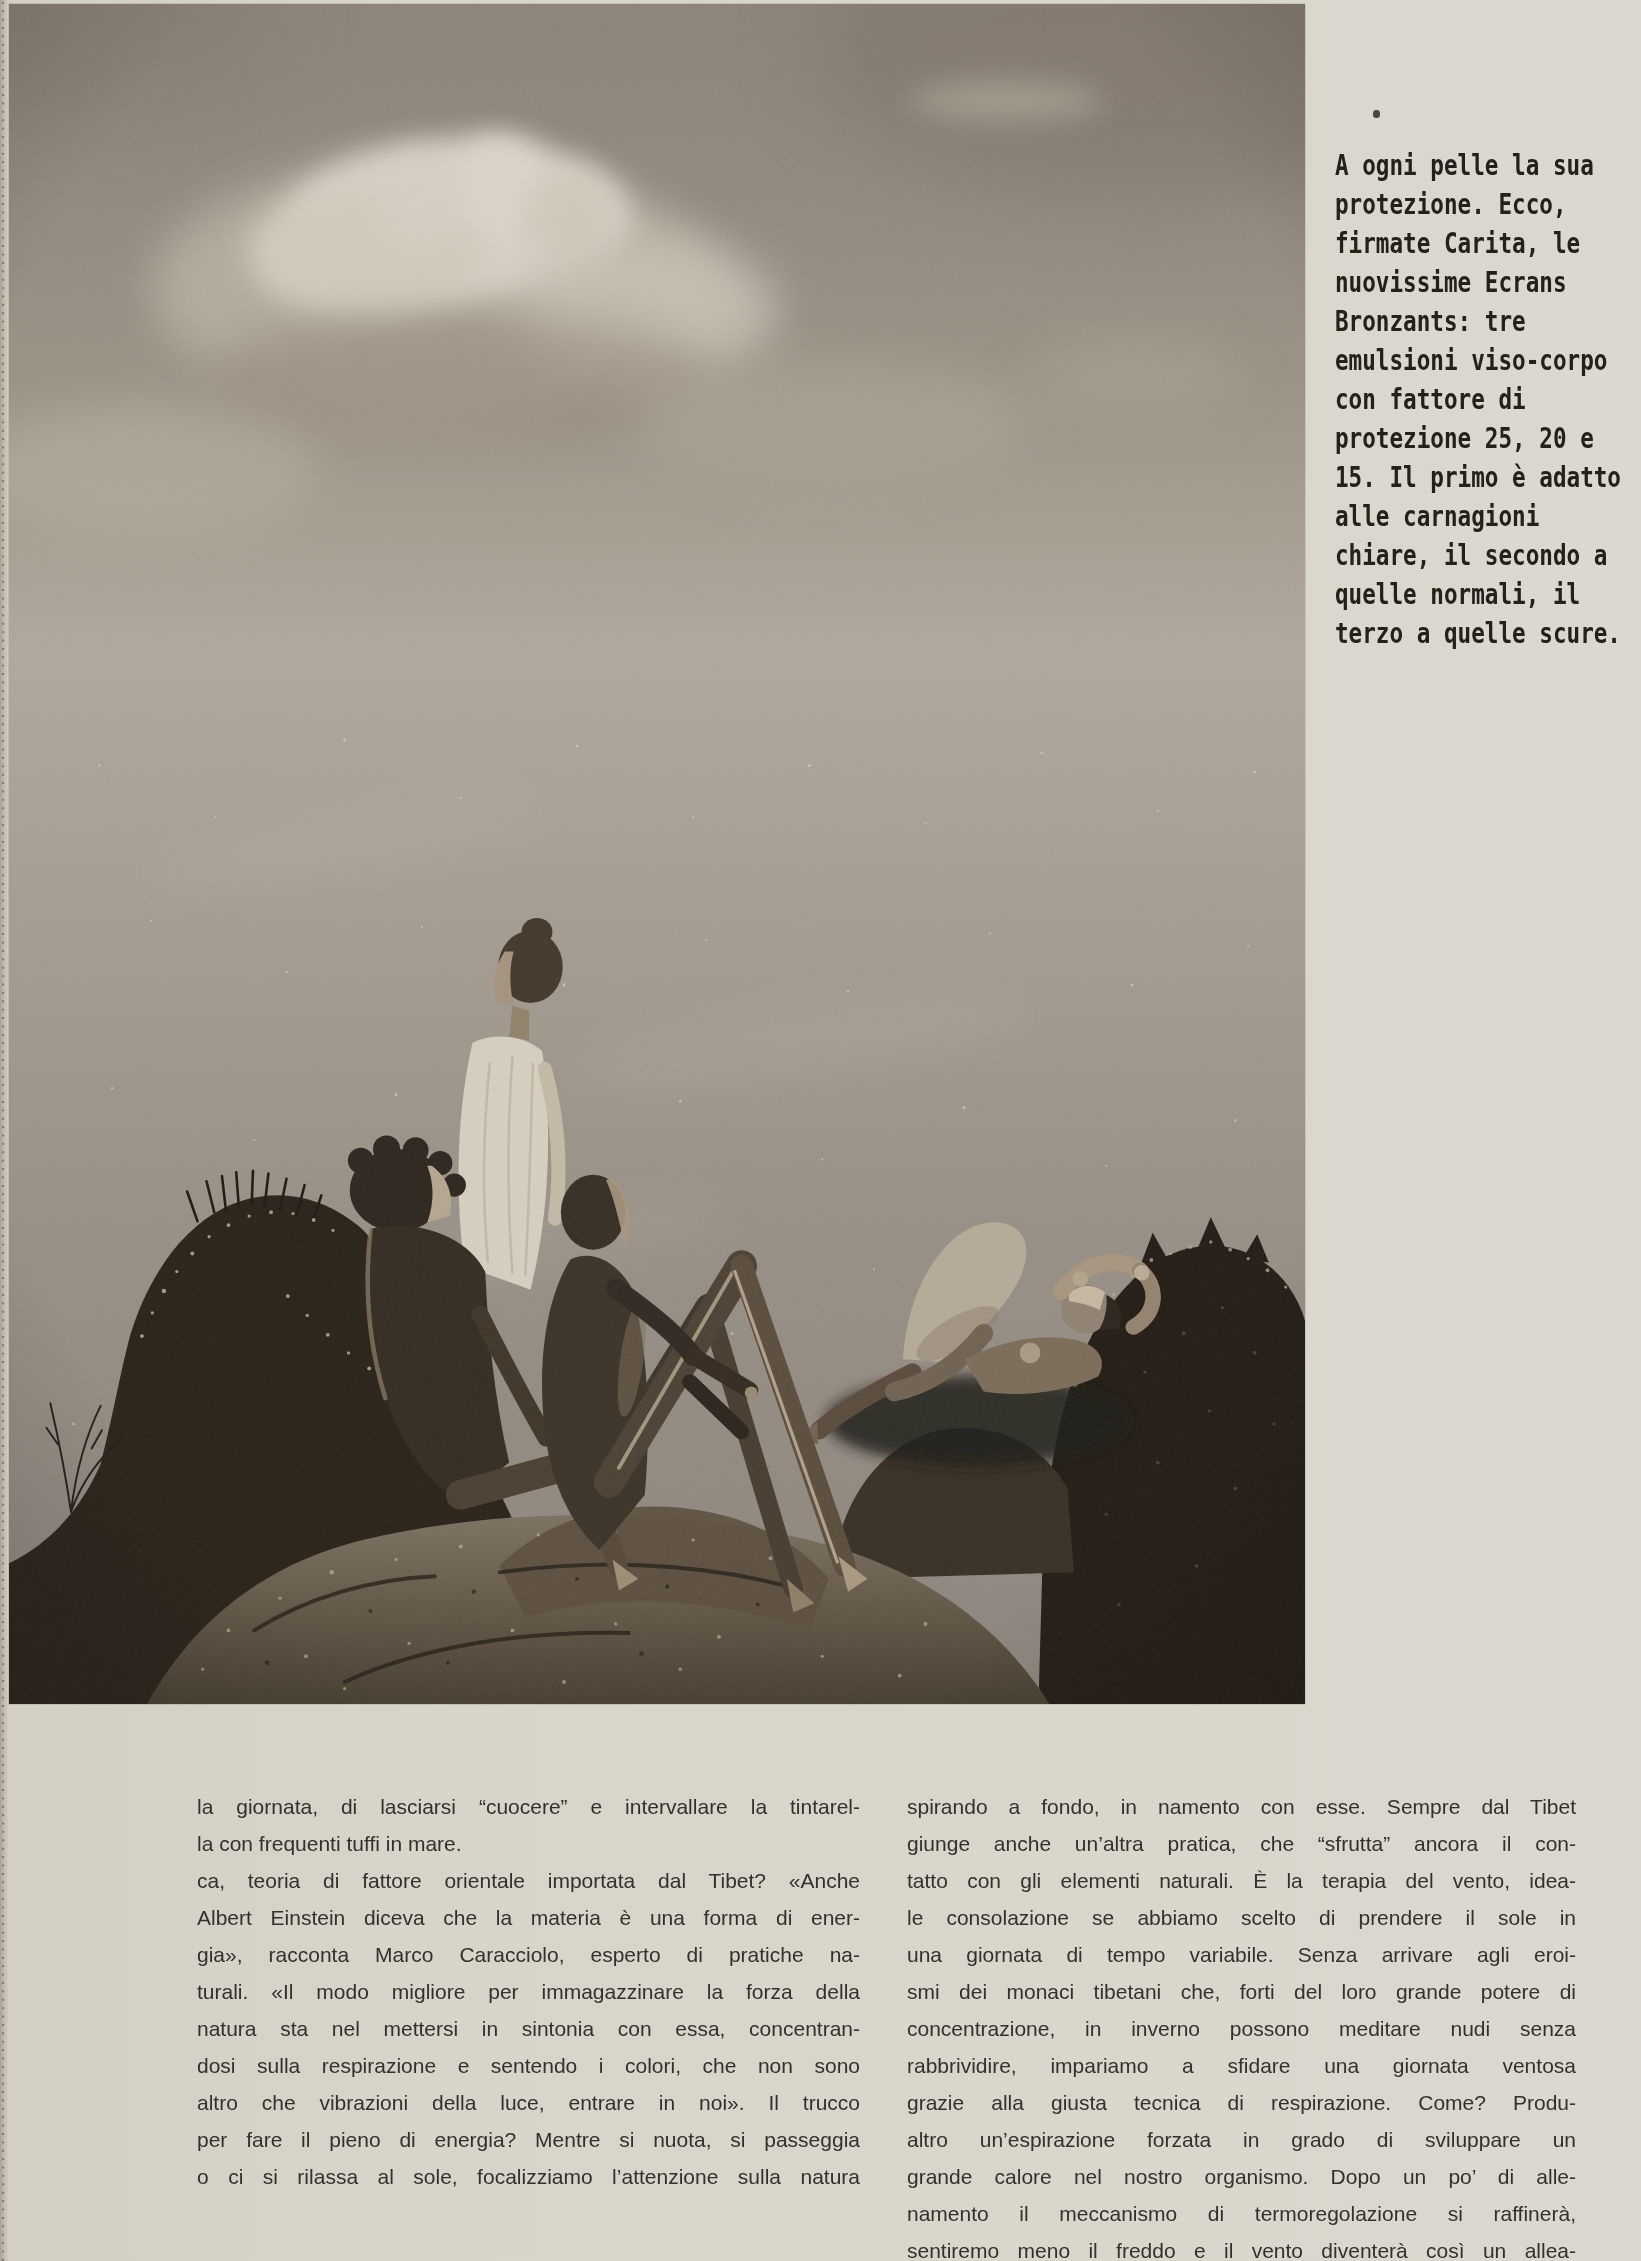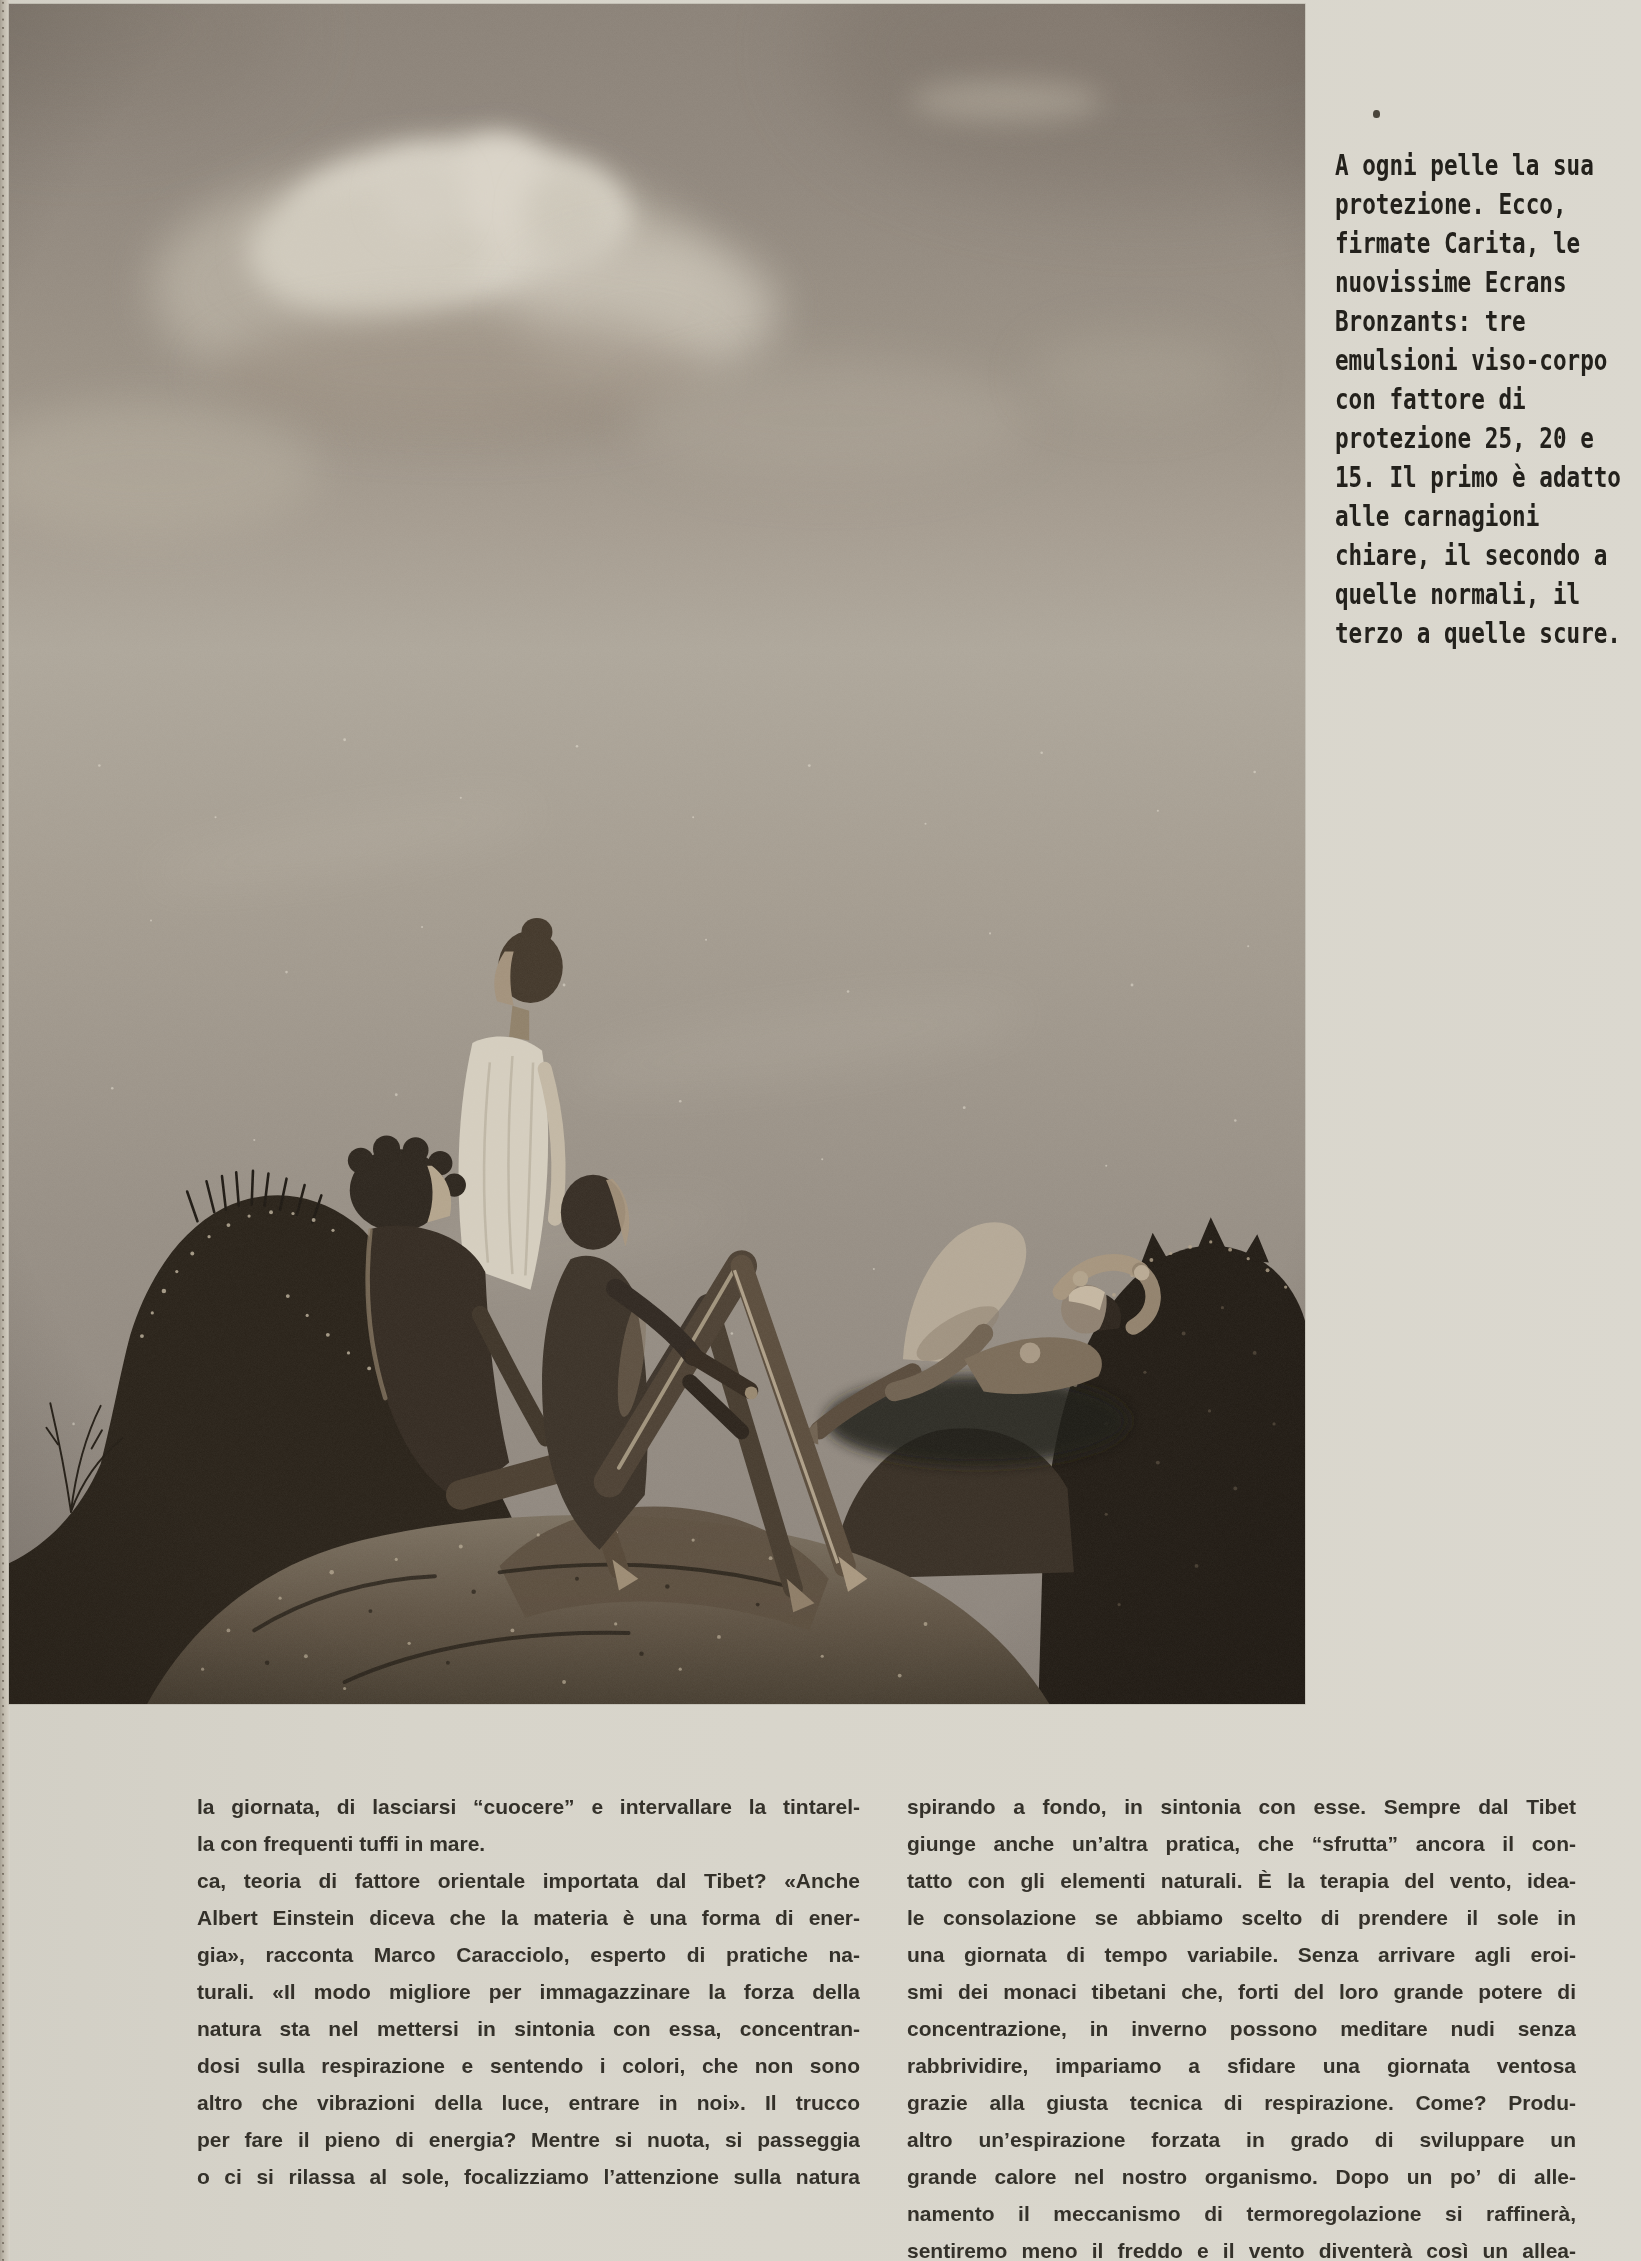--- a/index.html
+++ b/index.html
@@ -34,21 +34,20 @@
   .columns{position:absolute;left:0;top:1788px;width:1642px;}
   .col{
     position:absolute;top:0;
     font-size:21px;color:#34312a;
   }
   .col-left{left:197px;width:663px;}
   .col-right{left:907px;width:669px;}
   .col .tl{
     height:37px;line-height:37px;white-space:nowrap;
     text-align:left;
-    font-weight:bold;
   }
   .col .tl.just{
     white-space:normal;
     text-align:justify;text-align-last:justify;text-justify:inter-word;
     overflow:hidden;
   }
   .speck{
     position:absolute;left:1373px;top:110px;width:6.5px;height:7.7px;border-radius:50%;
     background:#4b463c;
   }
@@ -385,21 +384,21 @@
       <div class="tl just">Albert Einstein diceva che la materia è una forma di ener-</div>
       <div class="tl just">gia», racconta Marco Caracciolo, esperto di pratiche na-</div>
       <div class="tl just">turali. «Il modo migliore per immagazzinare la forza della</div>
       <div class="tl just">natura sta nel mettersi in sintonia con essa, concentran-</div>
       <div class="tl just">dosi sulla respirazione e sentendo i colori, che non sono</div>
       <div class="tl just">altro che vibrazioni della luce, entrare in noi». Il trucco</div>
       <div class="tl just">per fare il pieno di energia? Mentre si nuota, si passeggia</div>
       <div class="tl just">o ci si rilassa al sole, focalizziamo l’attenzione sulla natura</div>
     </div>
   <div class="col col-right">
-      <div class="tl just">spirando a fondo, in sintonia con esse. Sempre dal Tibet</div>
+      <div class="tl just">spirando a fondo, in namento con esse. Sempre dal Tibet</div>
       <div class="tl just">giunge anche un’altra pratica, che “sfrutta” ancora il con-</div>
       <div class="tl just">tatto con gli elementi naturali. È la terapia del vento, idea-</div>
       <div class="tl just">le consolazione se abbiamo scelto di prendere il sole in</div>
       <div class="tl just">una giornata di tempo variabile. Senza arrivare agli eroi-</div>
       <div class="tl just">smi dei monaci tibetani che, forti del loro grande potere di</div>
       <div class="tl just">concentrazione, in inverno possono meditare nudi senza</div>
       <div class="tl just">rabbrividire, impariamo a sfidare una giornata ventosa</div>
       <div class="tl just">grazie alla giusta tecnica di respirazione. Come? Produ-</div>
       <div class="tl just">altro un’espirazione forzata in grado di sviluppare un</div>
       <div class="tl just">grande calore nel nostro organismo. Dopo un po’ di alle-</div>

